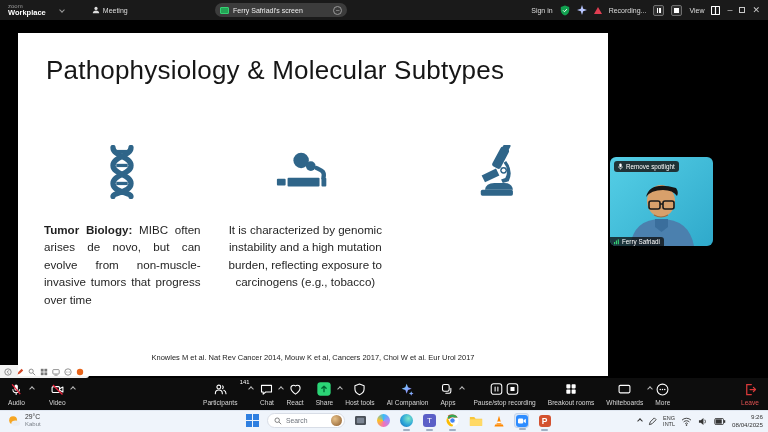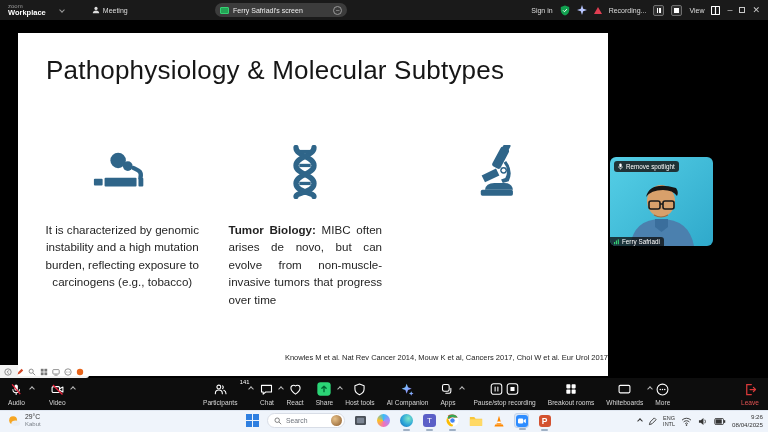--- a/index.html
+++ b/index.html
@@ -31,21 +31,21 @@
   .stage{position:absolute;top:20px;left:0;width:768px;height:358px;background:#000;}
   .slide{position:absolute;left:18px;top:13px;width:590px;height:343px;background:#fff;}
   .slide-title{position:absolute;left:28px;top:22px;font-size:26px;color:#161616;font-weight:500;letter-spacing:.2px;}
   .cols{position:absolute;left:26px;top:100px;width:538px;display:grid;grid-template-columns:1.02fr 1fr 1.12fr;column-gap:28px;}
   .col{display:flex;flex-direction:column;align-items:center;}
   .col .iconbox{height:78px;display:flex;align-items:center;justify-content:center;}
   .col p{margin:10px 0 0 0;font-size:11.6px;line-height:1.5;color:#1f1f1f;}
   .col.c1 p{text-align:justify;}
   .col.c2 p{text-align:center;}
   .col.c3 p{text-align:center;font-size:10.6px;}
-  .citation{position:absolute;left:0;bottom:14px;width:100%;text-align:right;font-size:7.5px;color:#222;}
+  .citation{position:absolute;left:0;bottom:14px;width:100%;text-align:center;font-size:7.5px;color:#222;}
 
   
   .pctrl{position:absolute;left:0;top:345px;height:13px;background:rgba(255,255,255,.95);border-radius:0 3px 3px 0;display:flex;align-items:center;gap:4px;padding:0 5px 0 4px;}
 
   
   .vtile{position:absolute;left:610px;top:137px;width:103px;height:89px;border-radius:6px;overflow:hidden;background:linear-gradient(135deg,#55cfe6 0%,#2fa9cb 100%);}
   .spot{position:absolute;left:4px;top:4px;background:rgba(25,25,25,.85);border-radius:3px;display:flex;align-items:center;gap:3px;padding:2px 4px;}
   .spot .t{color:#fff;font-size:6.3px;white-space:nowrap;}
   .nameplate{position:absolute;left:0;bottom:0;background:rgba(15,15,15,.78);border-radius:0 3px 0 0;display:flex;align-items:center;gap:2px;padding:1px 4px;}
   .nameplate .t{color:#fff;font-size:6.3px;white-space:nowrap;}
@@ -137,54 +137,54 @@
       <span class="winctl">✕</span>
     </div>
   </div>
 
   <div class="stage">
 
     <div class="slide">
       <div class="slide-title">Pathophysiology &amp; Molecular Subtypes</div>
 
       <div class="cols">
-        <div class="col c2">
-          <div class="iconbox">
-            <svg width="62" height="42" viewBox="0 0 64 42" fill="var(--icon_blue)">
-              <rect x="3" y="28" width="9" height="7" rx="1"></rect>
-              <rect x="14" y="27" width="33" height="9" rx="1"></rect>
-              <rect x="49" y="27" width="5" height="9" rx="1"></rect>
-              <path d="M51 27 C53 20 48 19 44 17" stroke="var(--icon_blue)" stroke-width="4.5" fill="none" stroke-linecap="round"></path>
-              <circle cx="28" cy="9" r="8"></circle>
-              <circle cx="38" cy="15" r="5"></circle>
-            </svg>
-          </div>
-          <p>It is characterized by genomic instability and a high mutation burden, reflecting exposure to carcinogens (e.g., tobacco)</p>
-        </div>
-
         <div class="col c1">
           <div class="iconbox">
             <svg width="38" height="54" viewBox="0 0 40 66">
               <g stroke="var(--icon_blue)" stroke-width="6.5" fill="none" stroke-linecap="round">
                 <path d="M9 3 C9 14 31 14 31 25 C31 36 9 36 9 47 C9 58 31 58 31 63"></path>
                 <path d="M31 3 C31 14 9 14 9 25 C9 36 31 36 31 47 C31 58 9 58 9 63"></path>
               </g>
               <g stroke="var(--icon_blue)" stroke-width="4">
                 <line x1="12" y1="8" x2="28" y2="8"></line>
                 <line x1="13" y1="25" x2="27" y2="25"></line>
                 <line x1="13" y1="47" x2="27" y2="47"></line>
                 <line x1="12" y1="59" x2="28" y2="59"></line>
               </g>
             </svg>
           </div>
           <p>
             <b>Tumor Biology:</b><span> MIBC often arises de novo, but can evolve from non-muscle-invasive tumors that progress over time</span>
           </p>
         </div>
 
+        <div class="col c2">
+          <div class="iconbox">
+            <svg width="62" height="42" viewBox="0 0 64 42" fill="var(--icon_blue)">
+              <rect x="3" y="28" width="9" height="7" rx="1"></rect>
+              <rect x="14" y="27" width="33" height="9" rx="1"></rect>
+              <rect x="49" y="27" width="5" height="9" rx="1"></rect>
+              <path d="M51 27 C53 20 48 19 44 17" stroke="var(--icon_blue)" stroke-width="4.5" fill="none" stroke-linecap="round"></path>
+              <circle cx="28" cy="9" r="8"></circle>
+              <circle cx="38" cy="15" r="5"></circle>
+            </svg>
+          </div>
+          <p>It is characterized by genomic instability and a high mutation burden, reflecting exposure to carcinogens (e.g., tobacco)</p>
+        </div>
+
         <div class="col c3">
           <div class="iconbox">
             <svg width="44" height="54" viewBox="0 0 52 58" fill="var(--icon_blue)">
               <rect x="26" y="-1" width="11" height="26" rx="3" transform="rotate(28 31 12)"></rect>
               <rect x="34" y="-5" width="8" height="9" rx="2" transform="rotate(28 38 0)"></rect>
               <path d="M9 33 l17 -8 4 8 -17 8 z"></path>
               <path d="M38 16 q9 12 3 24 l-7 2 -2 -4 5 -2 q5 -10 -2 -18 z"></path>
               <circle cx="35" cy="27" r="4"></circle>
               <circle cx="35" cy="27" r="2.2" fill="#fff"></circle>
               <path d="M13 50 q1 -8 11 -8 h12 q9 0 10 8 z"></path>

